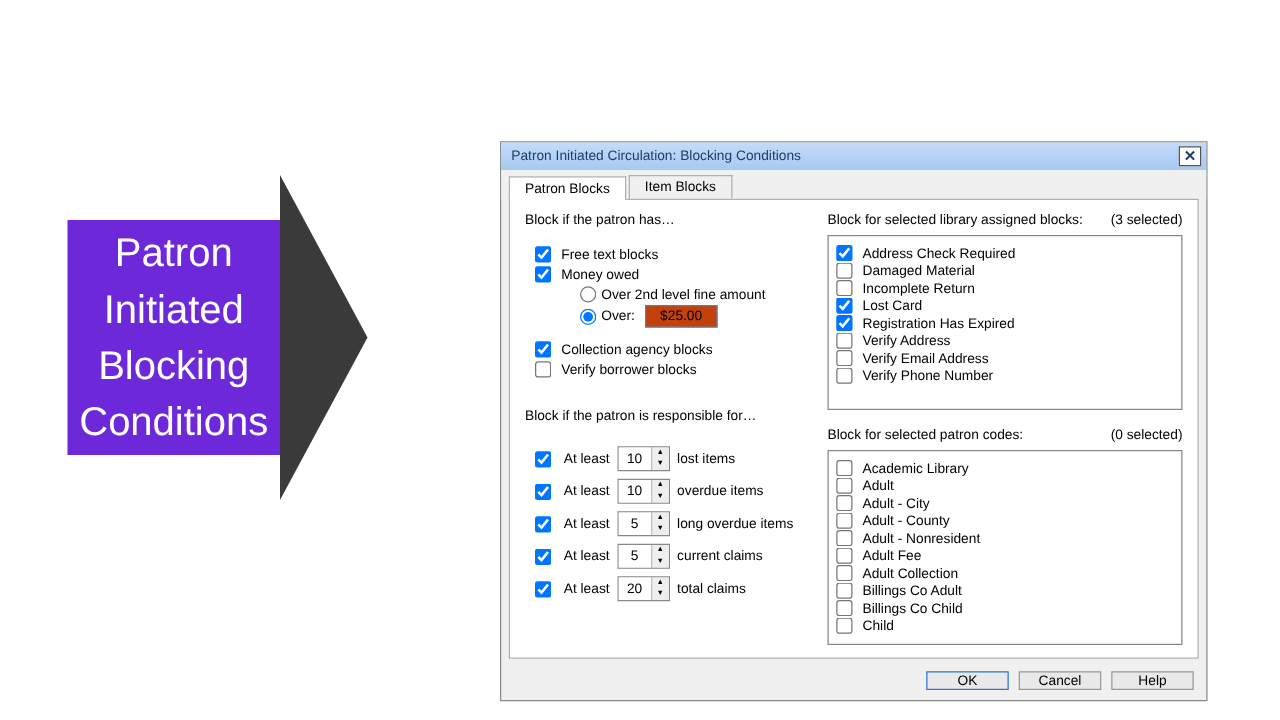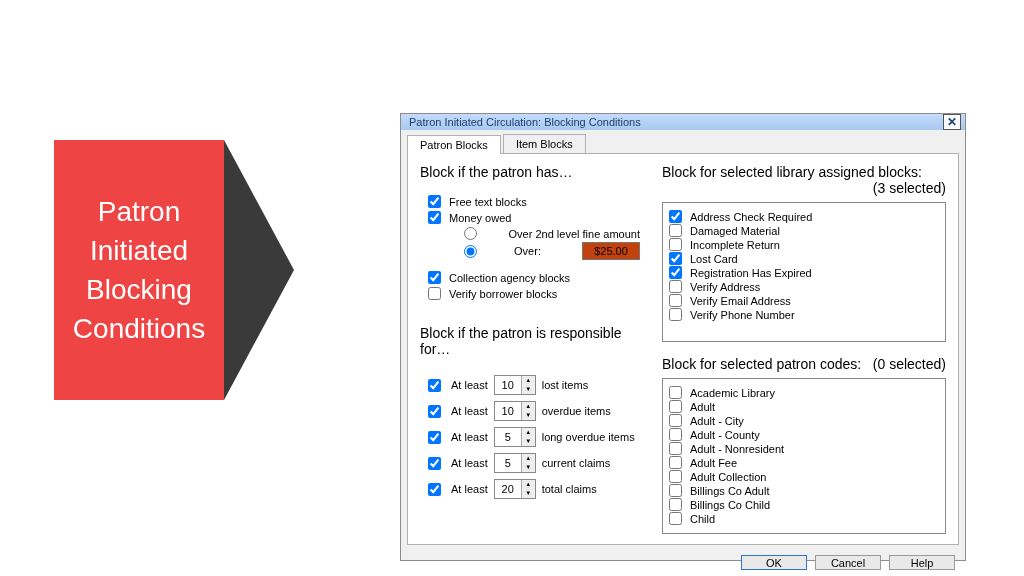--- a/index.html
+++ b/index.html
@@ -18,24 +18,24 @@
     position: absolute;
     left: 54px;
     top: 140px;
     width: 240px;
     height: 260px;
     display: flex;
     align-items: center;
   }
   .callout-body {
     width: 240px;
-    height: 260px;
-    background: #ef4444;
+    height: 188px;
+    background: #6d28d9;
     color: #fff;
-    font-size: 28px;
+    font-size: 32px;
     font-weight: 300;
     display: flex;
     align-items: center;
     justify-content: center;
     text-align: center;
     line-height: 1.4;
   }
   .callout-arrow {
     width: 0;
     height: 0;
@@ -104,37 +104,37 @@
     border: 1px solid #b0b0b0;
     margin: 0 6px 4px 6px;
     background: #fff;
     padding: 10px 12px;
     display: flex;
     gap: 16px;
     position: relative;
   }
   .col-left { width: 226px; display: flex; flex-direction: column; }
   .col-right { flex: 1; display: flex; flex-direction: column; }
-  .section-label { margin-bottom: 6px; font-size: 14px; }
+  .section-label { margin-bottom: 6px; font-size: 11px; }
   .section-label .count { float: right; }
   .group-box {
     padding: 6px 6px 6px 8px;
   }
   .chk-row {
     display: flex;
     align-items: center;
     margin: 3px 0;
     gap: 4px;
   }
   input[type=checkbox], input[type=radio] {
     margin: 0 4px 0 0;
     width: 13px;
     height: 13px;
   }
-  .radio-row { margin-left: 36px; display: flex; align-items: center; margin-top: 2px; margin-bottom: 2px; gap: 15px; justify-content: space-between; }
+  .radio-row { margin-left: 36px; display: flex; align-items: center; margin-top: 2px; margin-bottom: 2px; gap: 0; }
   .amount-box {
     width: 58px;
     height: 18px;
     border: 1px solid #777;
     text-align: center;
     background: #c2410c;
     margin-left: 8px;
     font-size: 11px;
   }
   .spacer-v { height: 16px; }

